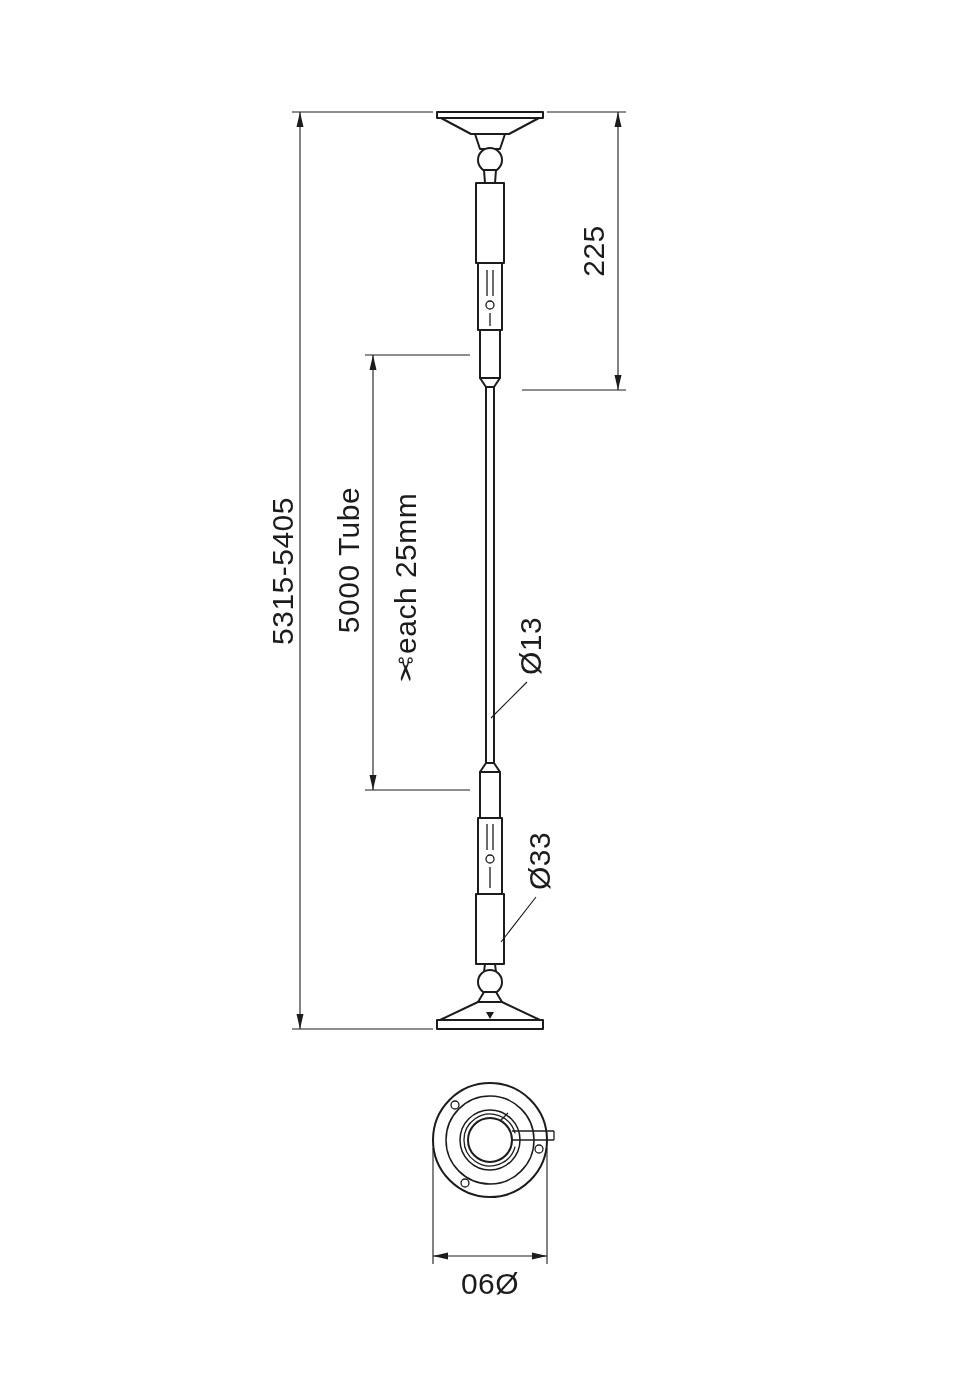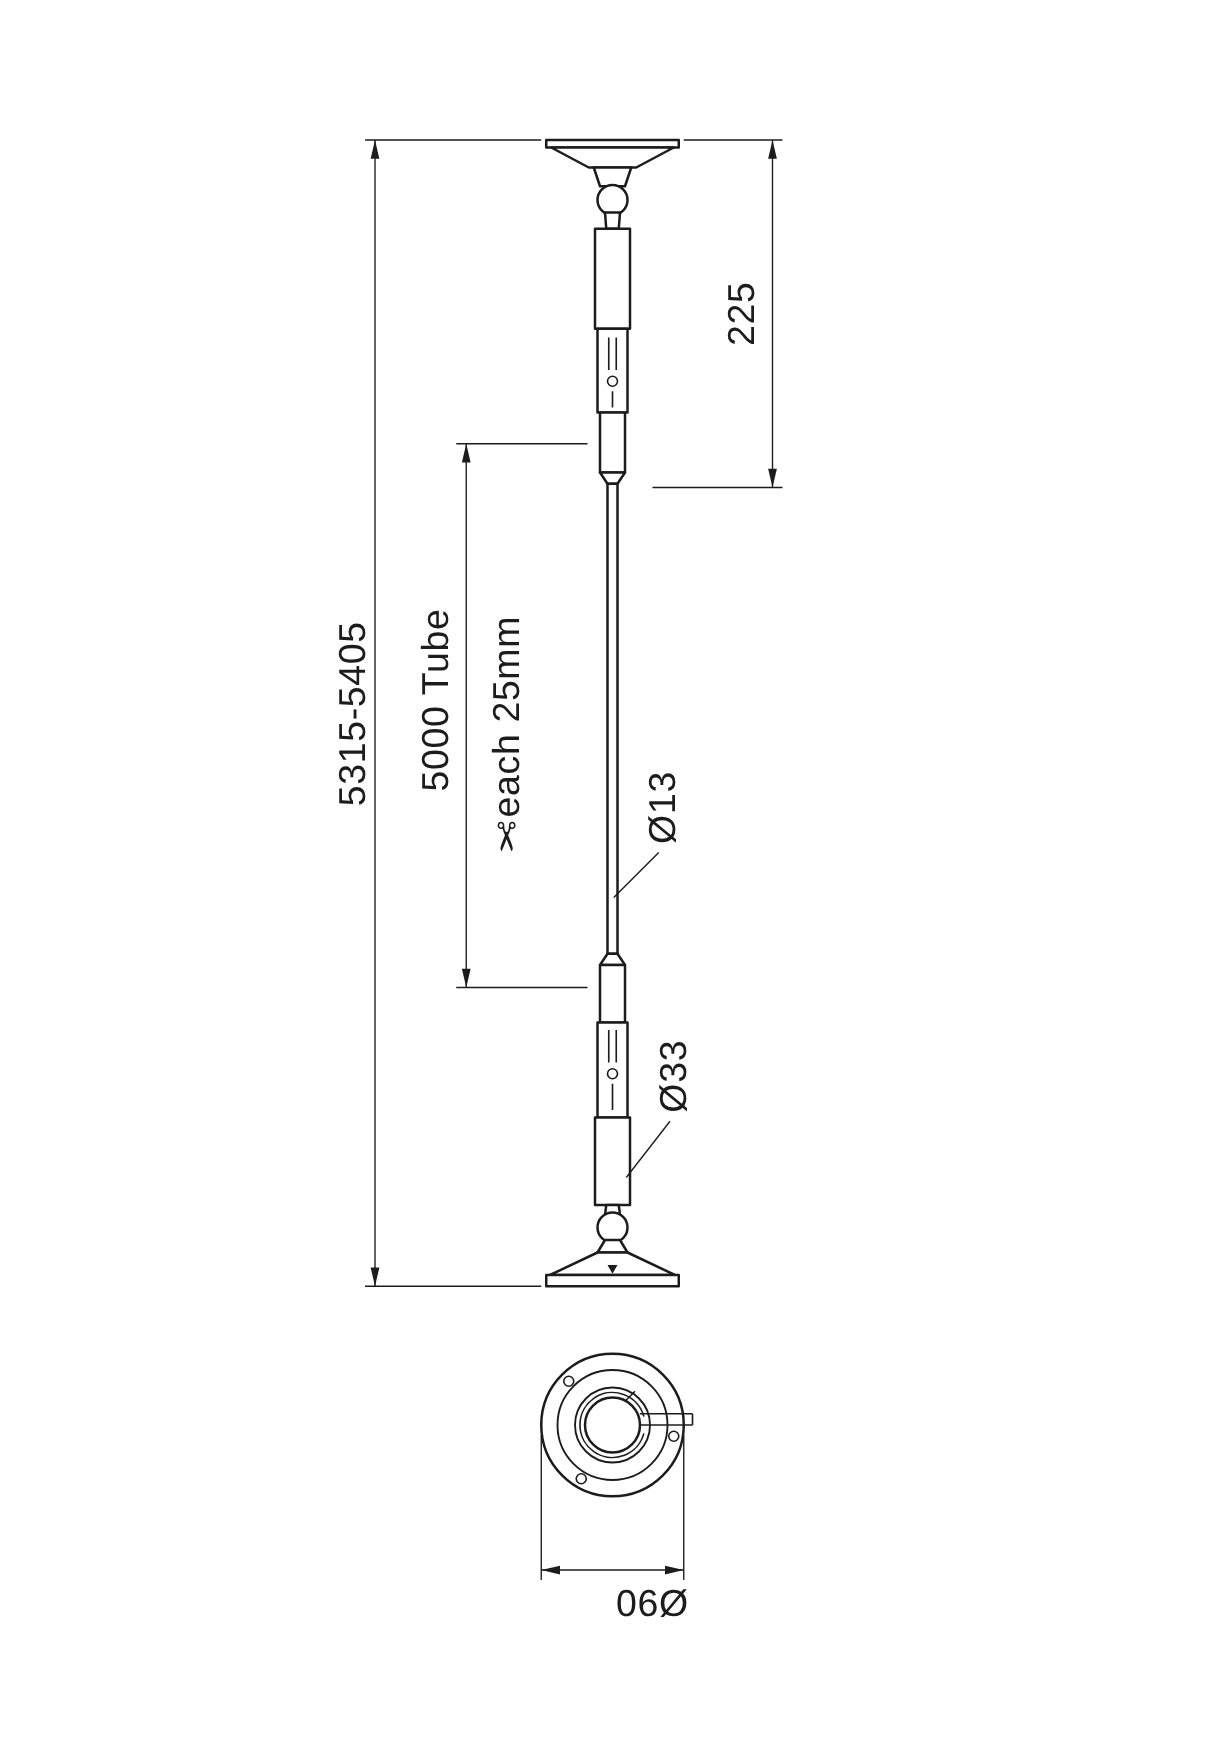--- a/index.html
+++ b/index.html
@@ -147,15 +147,15 @@
   <div class="dim-label" style="left:405px; top:588px;">
     <span class="scissors">✂</span><span>each 25mm</span>
   </div>
 
   <div class="dim-label" style="left:594px; top:251px;">225</div>
 
   <div class="dim-label" style="left:531px; top:646px;">Ø13</div>
 
   <div class="dim-label" style="left:540px; top:861px;">Ø33</div>
 
-  <div class="dim-label horizontal" style="left:490px; top:1284px;margin-left:32px;">06Ø</div>
+  <div class="dim-label horizontal" style="left:490px; top:1284px;">06Ø</div>
 
 </div>
 
 </body></html>

